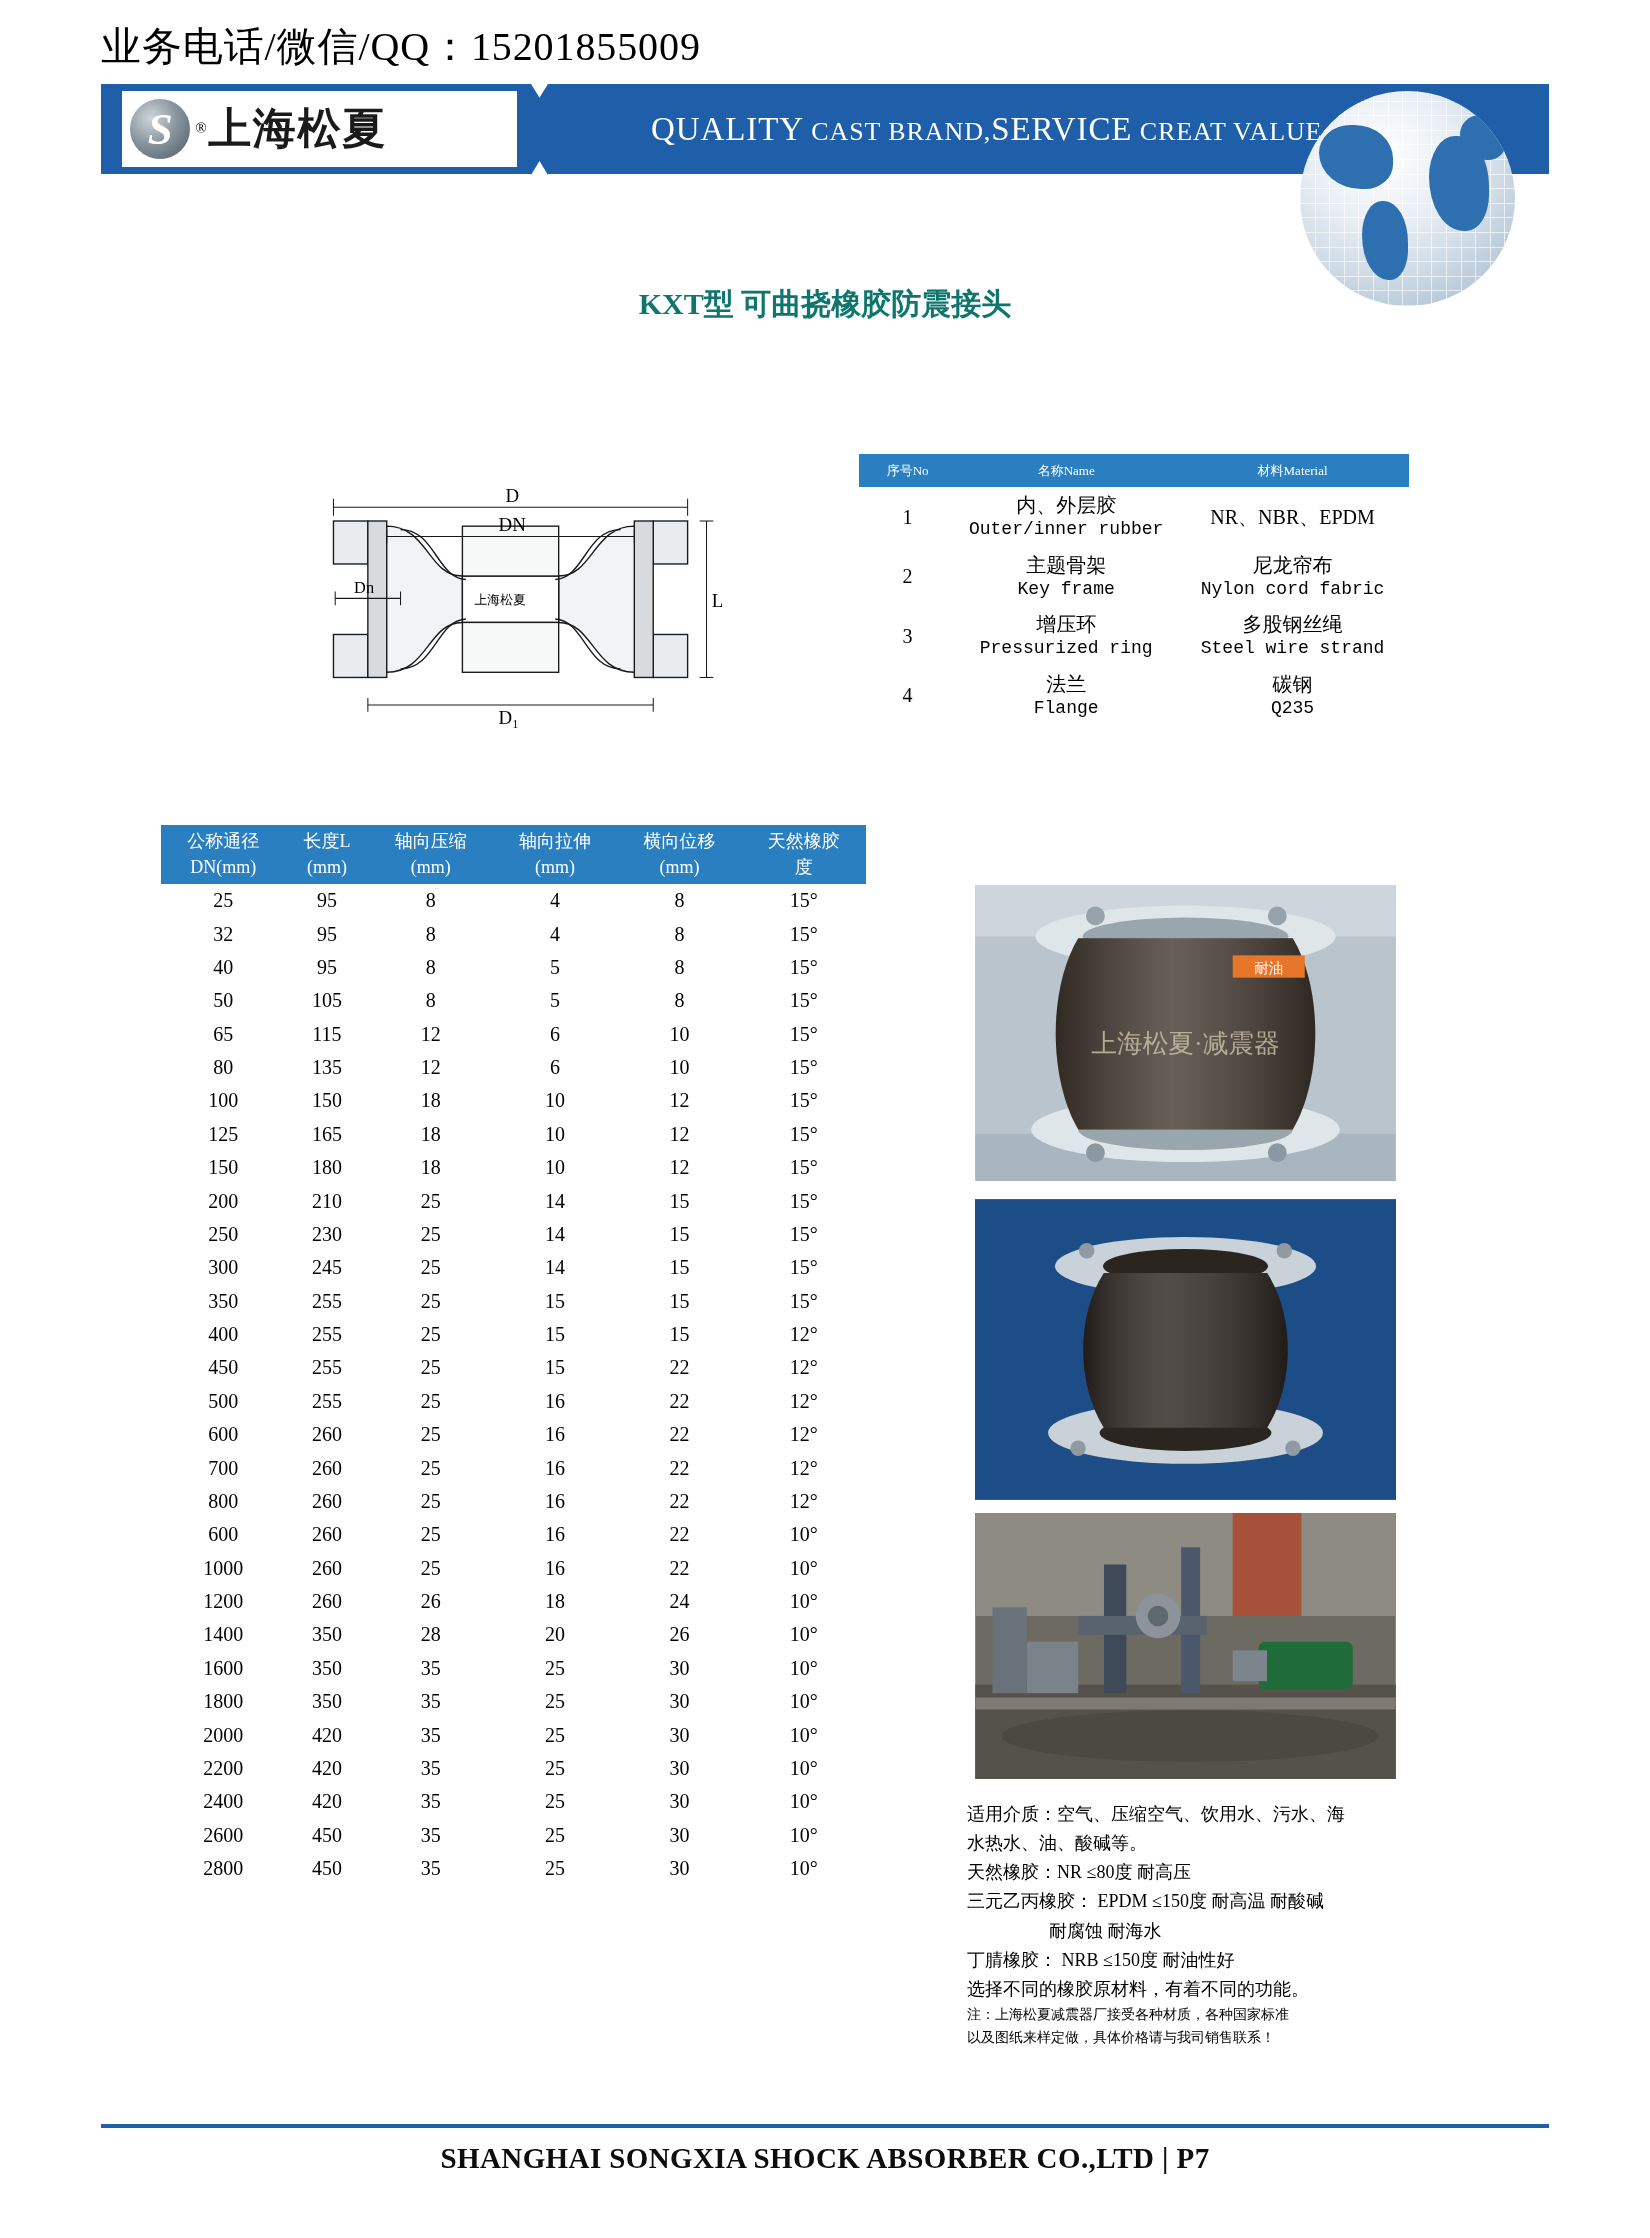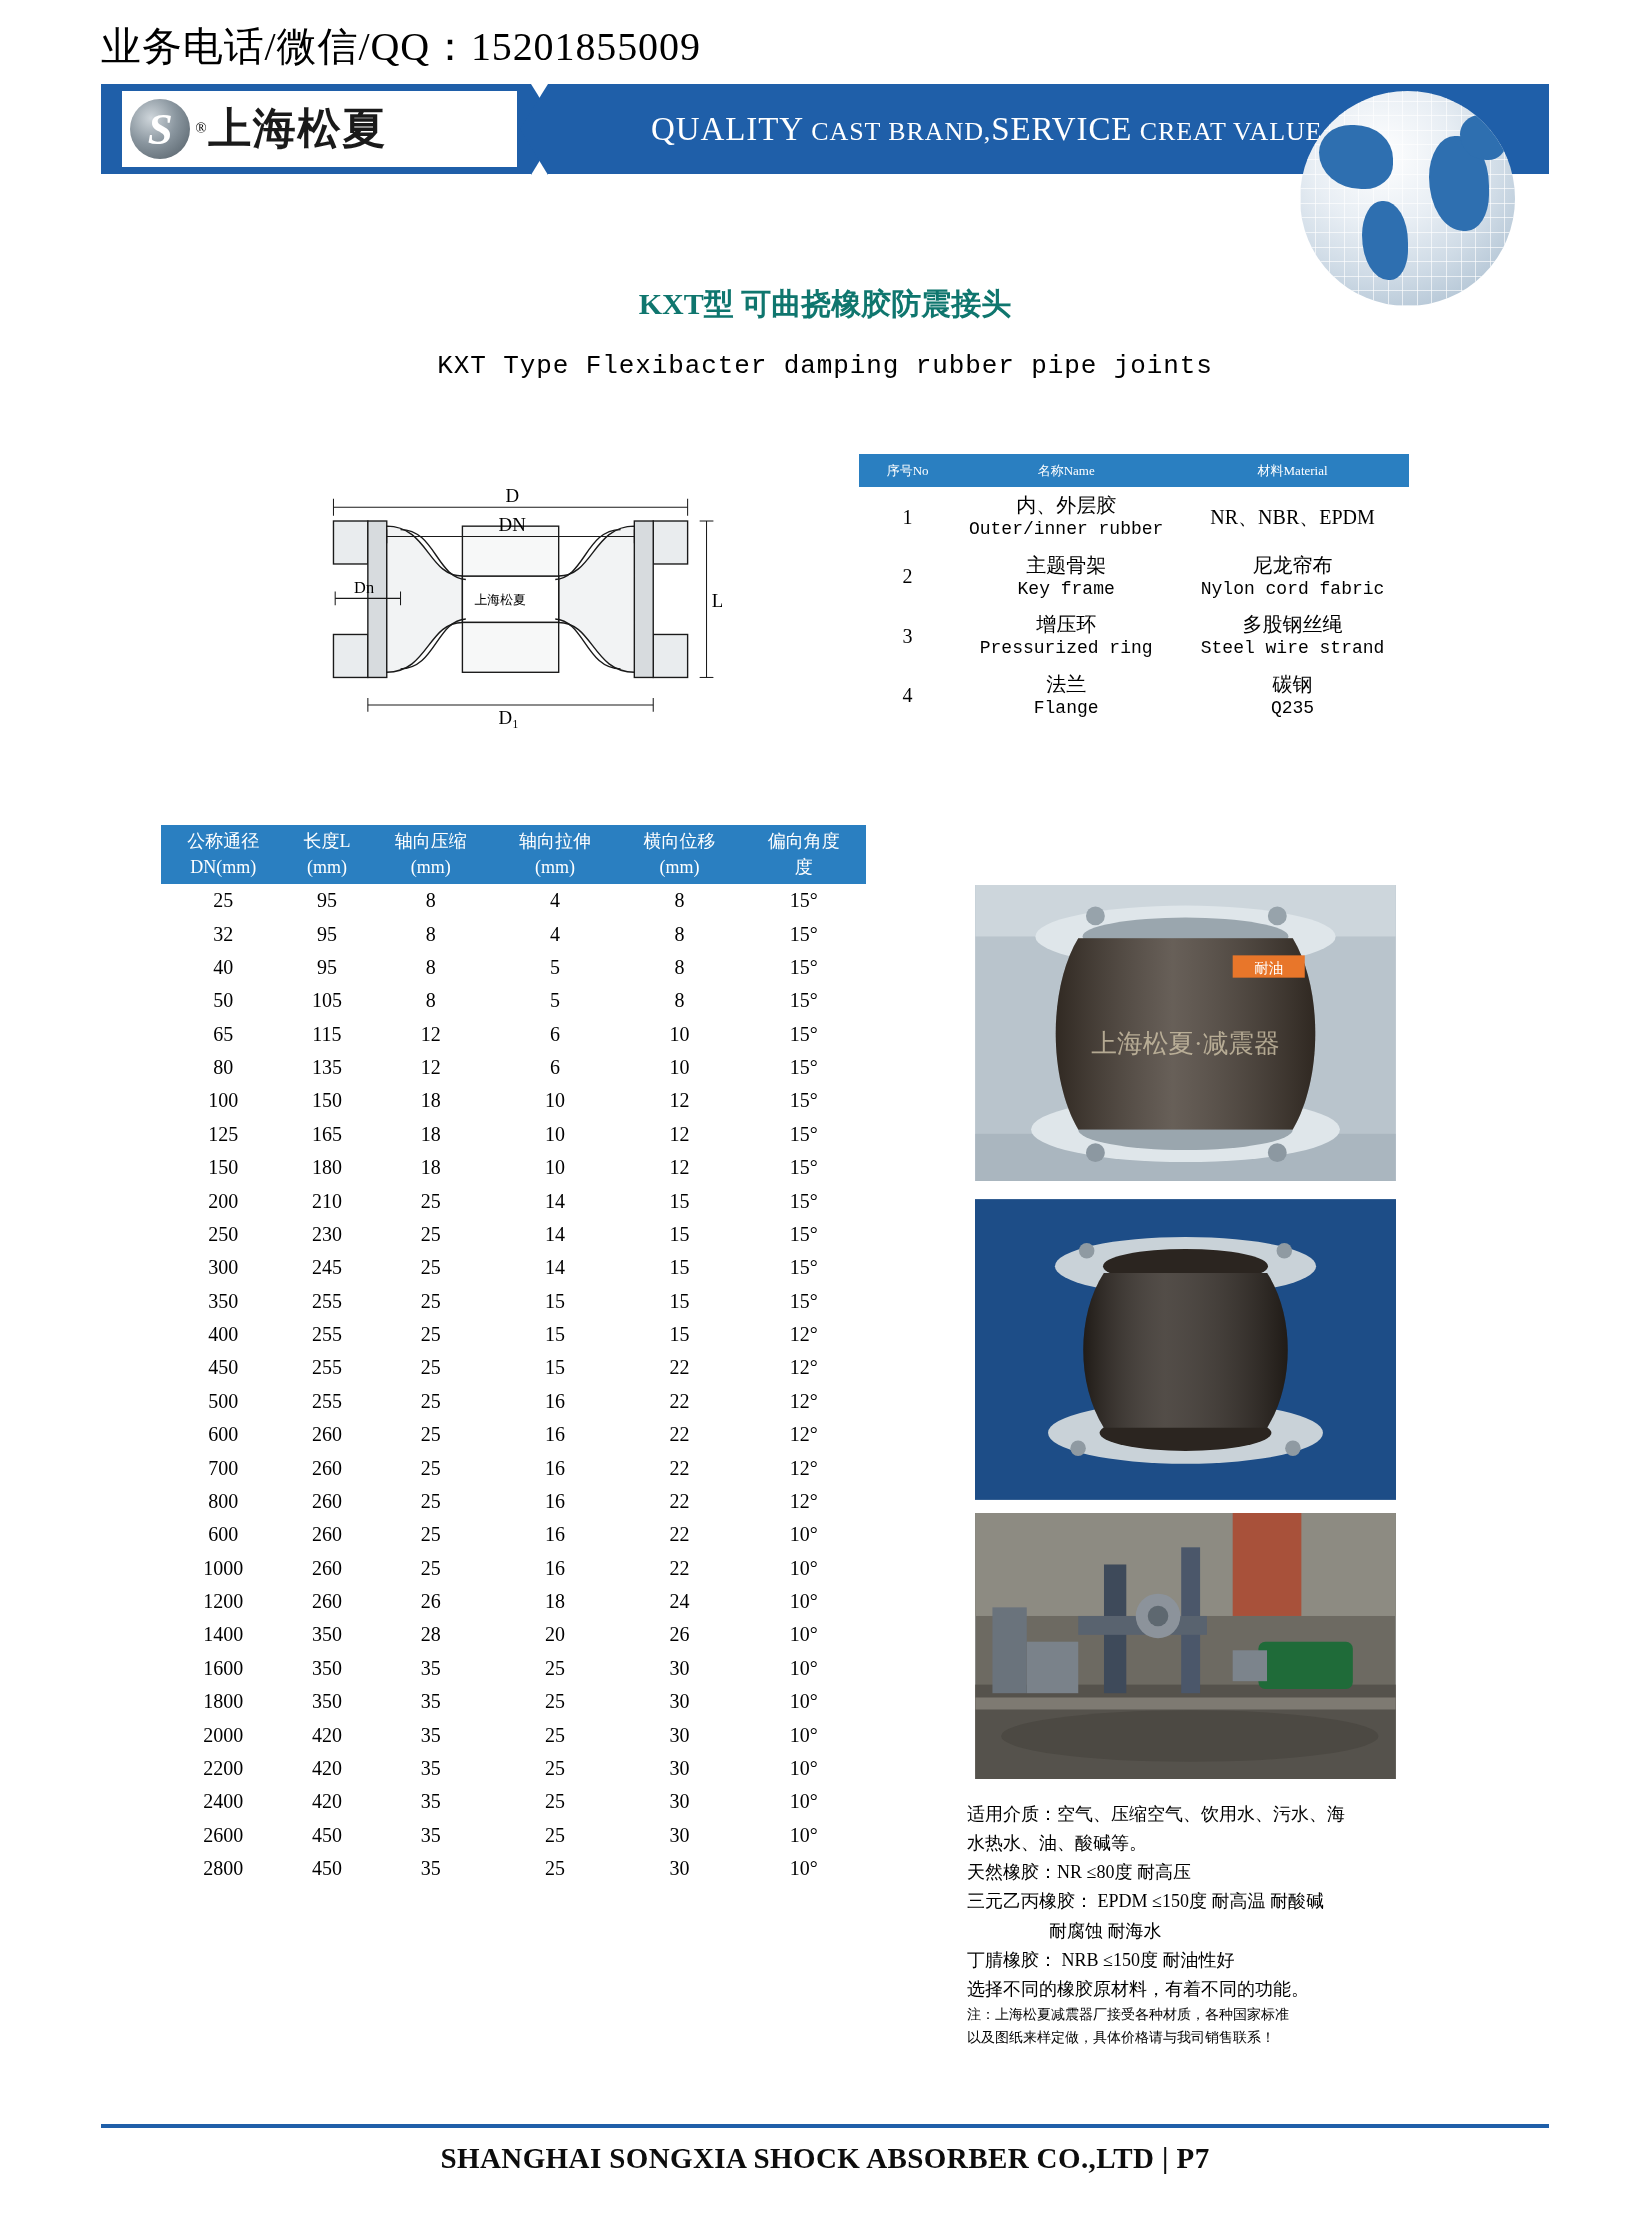--- a/index.html
+++ b/index.html
@@ -316,21 +316,20 @@
     <div class="globe">
       <div class="globe-grid"></div>
       <div class="globe-continent" style="left:19px;top:34px;width:74px;height:64px;"></div>
       <div class="globe-continent" style="left:62px;top:110px;width:46px;height:79px;"></div>
       <div class="globe-continent" style="left:129px;top:45px;width:60px;height:95px;"></div>
       <div class="globe-continent" style="left:160px;top:24px;width:46px;height:45px;"></div>
     </div>
   </div>
 
   <div class="title-cn">KXT型 可曲挠橡胶防震接头</div>
-  <div class="title-en">KXT Type Flexibacter damping rubber pipe joints</div>
 
   <div class="drawing">
     <svg width="404" height="344" viewBox="0 0 470 400" xmlns="http://www.w3.org/2000/svg">
       <g stroke="#1a1a1a" fill="none" stroke-width="1.6">
 
         <rect x="18" y="86" width="40" height="50" fill="#e9ecee"></rect>
         <rect x="18" y="218" width="40" height="50" fill="#e9ecee"></rect>
         <rect x="58" y="86" width="22" height="182" fill="#d7dbde"></rect>
 
         <rect x="390" y="86" width="40" height="50" fill="#e9ecee"></rect>
@@ -448,21 +447,21 @@
           </th>
           <th>
             <span>轴向拉伸</span>
             <span>(mm)</span>
           </th>
           <th>
             <span>横向位移</span>
             <span>(mm)</span>
           </th>
           <th>
-            <span>偏向角度</span>
+            <span>天然橡胶</span>
             <span>度</span>
           </th>
         </tr>
     </thead>
     <tbody id="spec-body">
         <tr>
           <td>25</td>
           <td>95</td>
           <td>8</td>
           <td>4</td>

